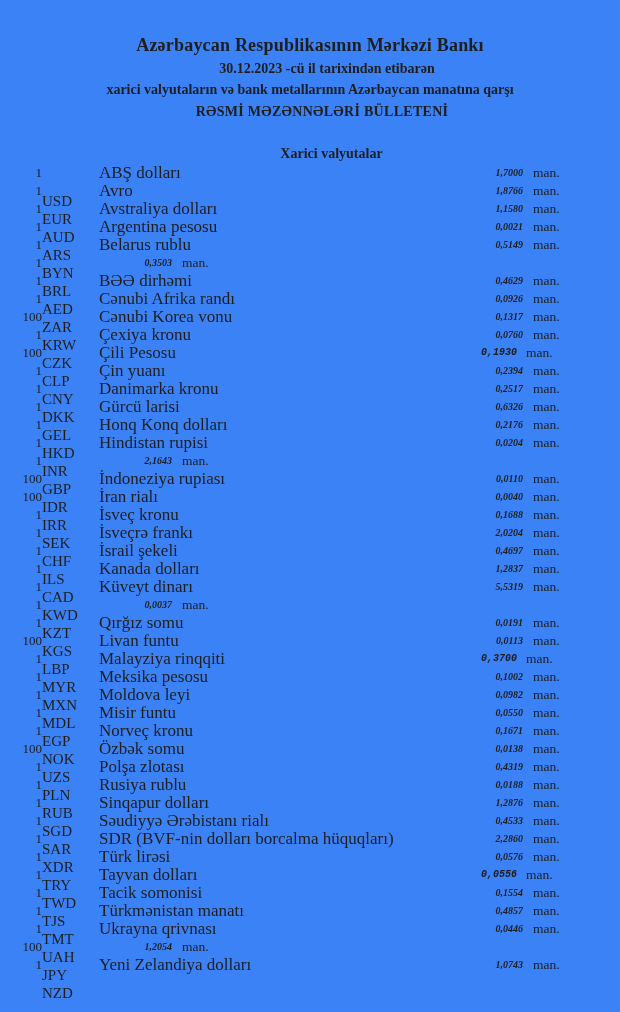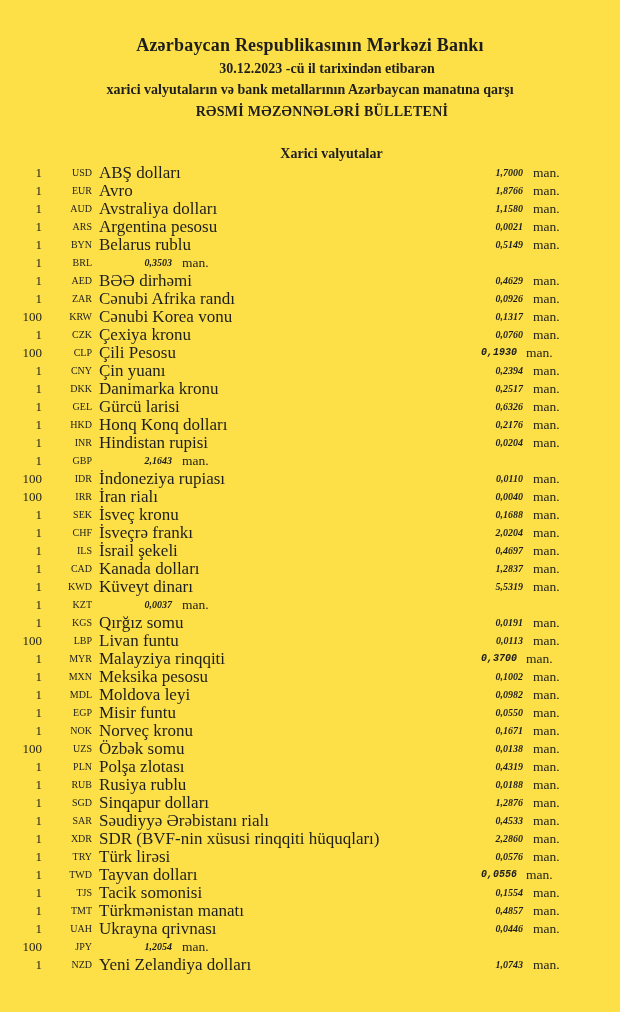--- a/index.html
+++ b/index.html
@@ -10,21 +10,21 @@
     background: #ffffff;
     color: #1e1e1e;
     font-family: "Liberation Serif", serif;
     -webkit-font-smoothing: antialiased;
   }
   .page {
     position: relative;
     width: 620px;
     height: 1012px;
     overflow: hidden;
-    background: #fde047;
+    background: #3b82f6;
   }
   .header { padding-top: 33px; text-align: center; }
   .title {
     font-size: 18px;
     font-weight: 700;
     line-height: 25px;
     letter-spacing: 0.2px;
   }
   .sub {
     font-size: 14px;
@@ -48,22 +48,23 @@
     line-height: 18px;
     white-space: nowrap;
   }
   .qty {
     width: 42px;
     text-align: right;
     font-size: 13px;
   }
   .code {
     width: 50px;
-    text-align: right;
-    font-size: 10px;
+    text-align: left;
+    font-size: 15px;
+    margin-top: 28px;
   }
   .name {
     flex: 1;
     padding-left: 7px;
     font-size: 17px;
     overflow: hidden;
   }
   .rate {
     width: 80px;
     text-align: right;
@@ -346,21 +347,21 @@
       <div class="row">
         <div class="qty">1</div>
         <div class="code">SAR</div>
         <div class="name">Səudiyyə Ərəbistanı rialı</div>
         <div class="rate">0,4533</div>
         <div class="unit">man.</div>
       </div>
       <div class="row">
         <div class="qty">1</div>
         <div class="code">XDR</div>
-        <div class="name">SDR (BVF-nin xüsusi rinqqiti hüquqları)</div>
+        <div class="name">SDR (BVF-nin dolları borcalma hüquqları)</div>
         <div class="rate">2,2860</div>
         <div class="unit">man.</div>
       </div>
       <div class="row">
         <div class="qty">1</div>
         <div class="code">TRY</div>
         <div class="name">Türk lirəsi</div>
         <div class="rate">0,0576</div>
         <div class="unit">man.</div>
       </div>

